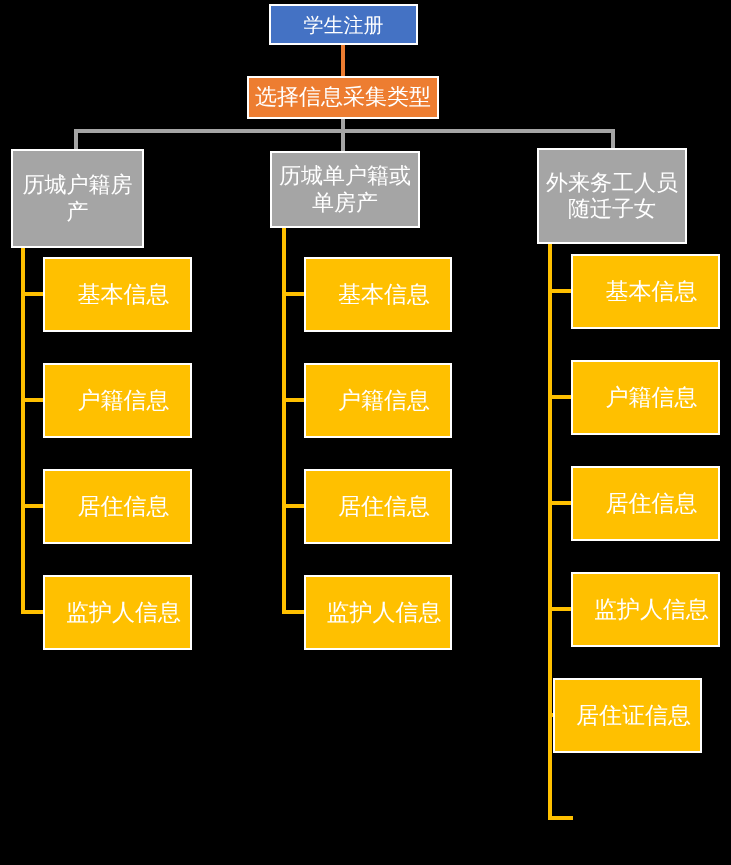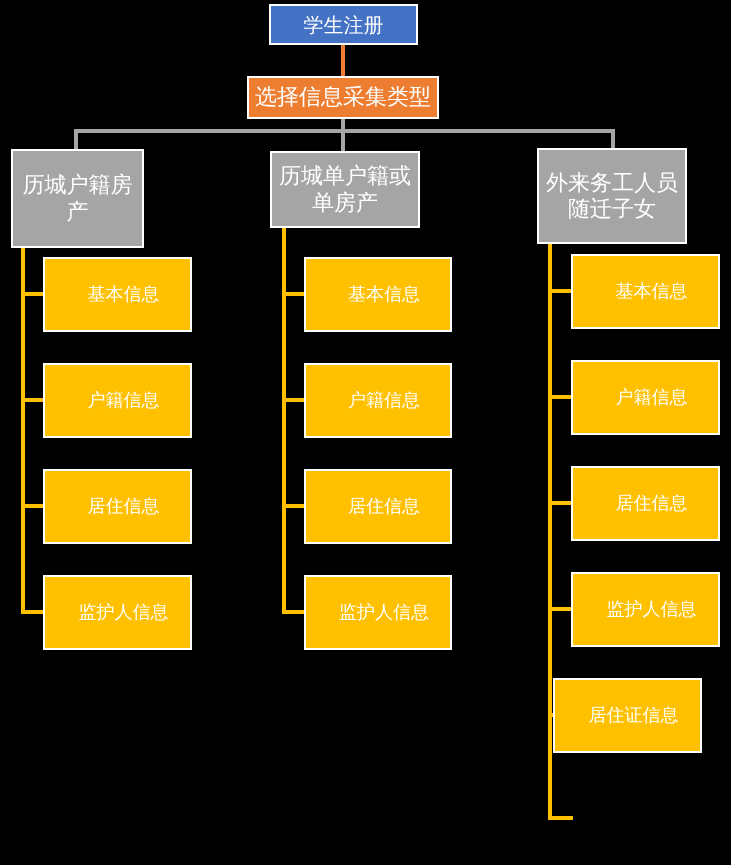--- a/index.html
+++ b/index.html
@@ -36,21 +36,21 @@
   .box.selector {
     background: var(--selector_fill, #ED7D31);
     font-size: 22px;
   }
   .box.branch {
     background: var(--branch_fill, #A5A5A5);
     font-size: 22px;
   }
   .box.leaf {
     background: var(--leaf_fill, #FFC000);
-    font-size: 18px;
+    font-size: 23px;
     padding-left: 12px;
   }
   .conn {
     position: absolute;
   }
   .conn.c-orange { background: var(--connector_orange, #ED7D31); }
   .conn.c-gray   { background: var(--connector_gray, #A5A5A5); }
   .conn.c-yellow { background: var(--connector_yellow, #FFC000); }
 </style>
 </head>

